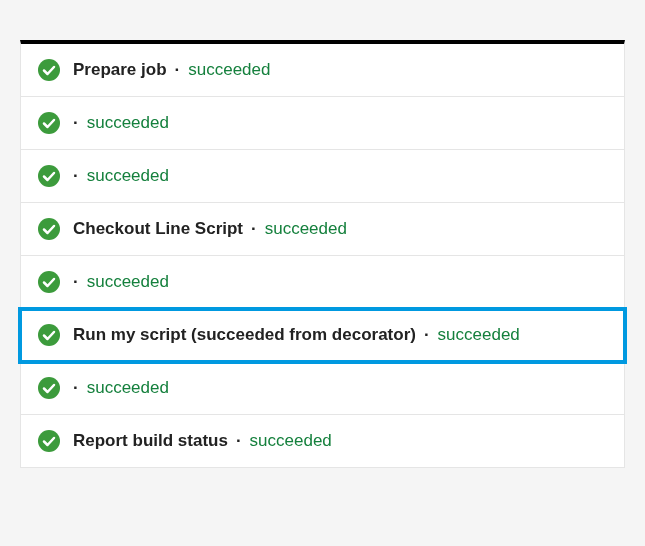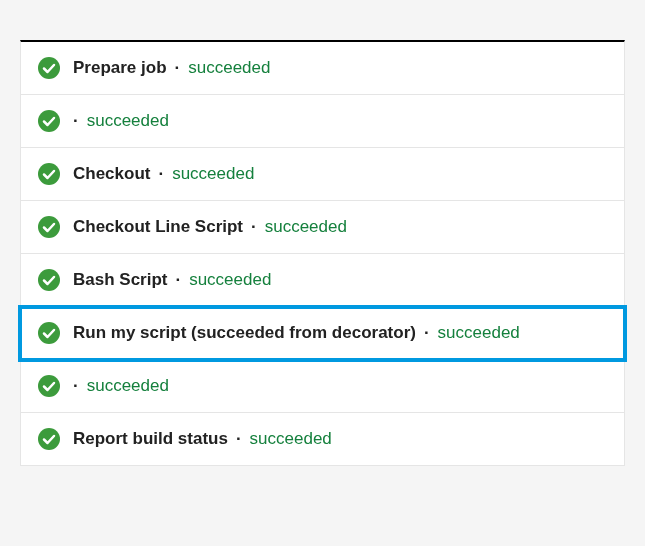--- a/index.html
+++ b/index.html
@@ -20,21 +20,21 @@
       background: #ffffff;
       border: 1px solid #e5e5e5;
       border-top: none;
       padding: 14px 16px;
       display: flex;
       align-items: center;
       gap: 12px;
       position: relative;
     }
     .step-row:first-child {
-      border-top: 2px solid #000000;
+      border-top: 4px solid #000000;
     }
     .step-row.highlighted {
       outline: 4px solid #0099e0;
       outline-offset: -2px;
       z-index: 2;
     }
     .status-icon {
       width: 24px;
       height: 24px;
       flex-shrink: 0;
@@ -101,21 +101,20 @@
   </div>
 
   <div class="step-row">
     <span class="status-icon">
       <svg viewBox="0 0 24 24">
           <circle cx="12" cy="12" r="11" fill="#3c9b3c"></circle>
           <path d="M7 12.5 L10.5 16 L17 9" stroke="#fff" stroke-width="2.5" fill="none" stroke-linecap="round" stroke-linejoin="round"></path>
         </svg>
     </span>
     <span class="step-text">
-      <span class="step-label">Checkout</span>
       <span class="separator">·</span>
       <span class="status-text">succeeded</span>
     </span>
   </div>
 
   <div class="step-row">
     <span class="status-icon">
       <svg viewBox="0 0 24 24">
           <circle cx="12" cy="12" r="11" fill="#3c9b3c"></circle>
           <path d="M7 12.5 L10.5 16 L17 9" stroke="#fff" stroke-width="2.5" fill="none" stroke-linecap="round" stroke-linejoin="round"></path>
@@ -129,21 +128,20 @@
   </div>
 
   <div class="step-row">
     <span class="status-icon">
       <svg viewBox="0 0 24 24">
           <circle cx="12" cy="12" r="11" fill="#3c9b3c"></circle>
           <path d="M7 12.5 L10.5 16 L17 9" stroke="#fff" stroke-width="2.5" fill="none" stroke-linecap="round" stroke-linejoin="round"></path>
         </svg>
     </span>
     <span class="step-text">
-      <span class="step-label">Bash Script</span>
       <span class="separator">·</span>
       <span class="status-text">succeeded</span>
     </span>
   </div>
 
   <div class="step-row highlighted">
     <span class="status-icon">
       <svg viewBox="0 0 24 24">
           <circle cx="12" cy="12" r="11" fill="#3c9b3c"></circle>
           <path d="M7 12.5 L10.5 16 L17 9" stroke="#fff" stroke-width="2.5" fill="none" stroke-linecap="round" stroke-linejoin="round"></path>

